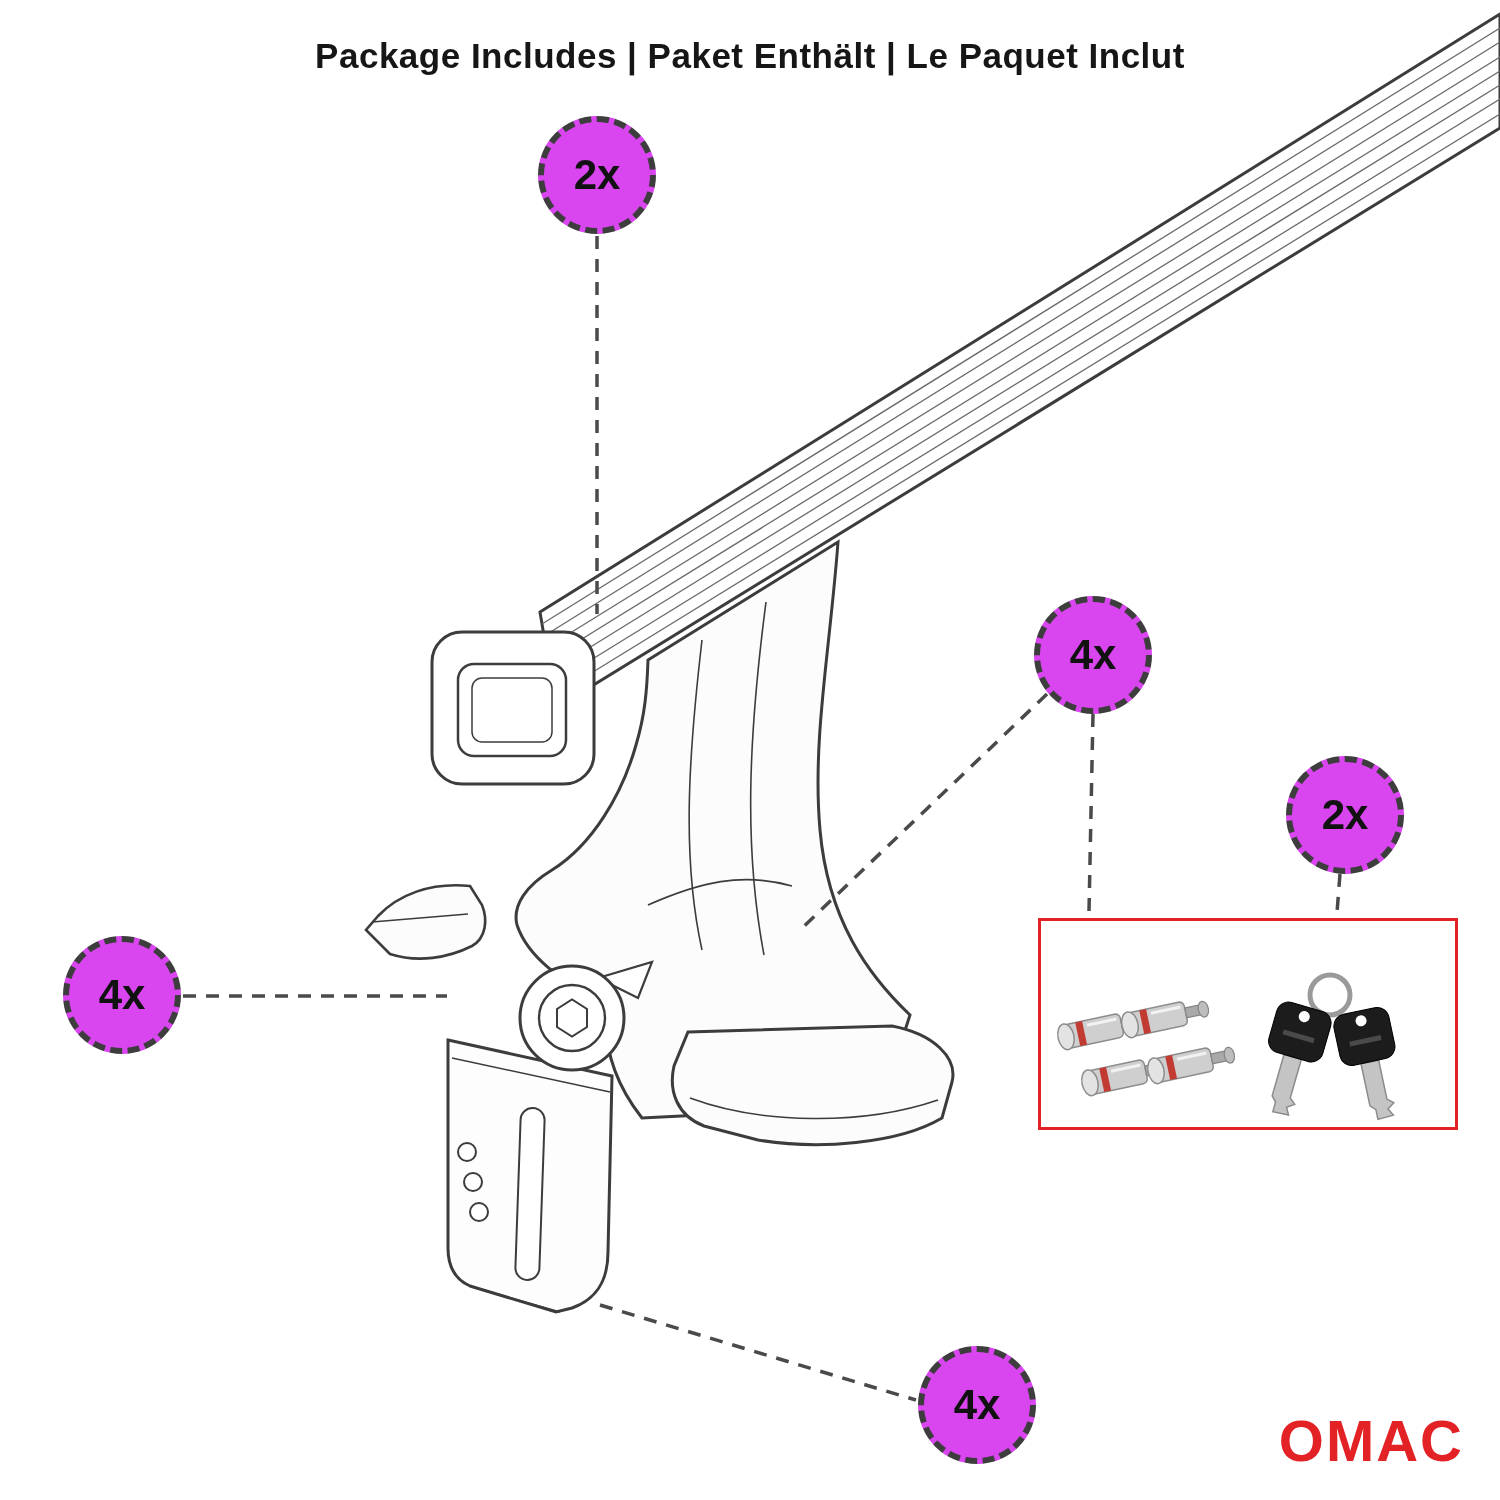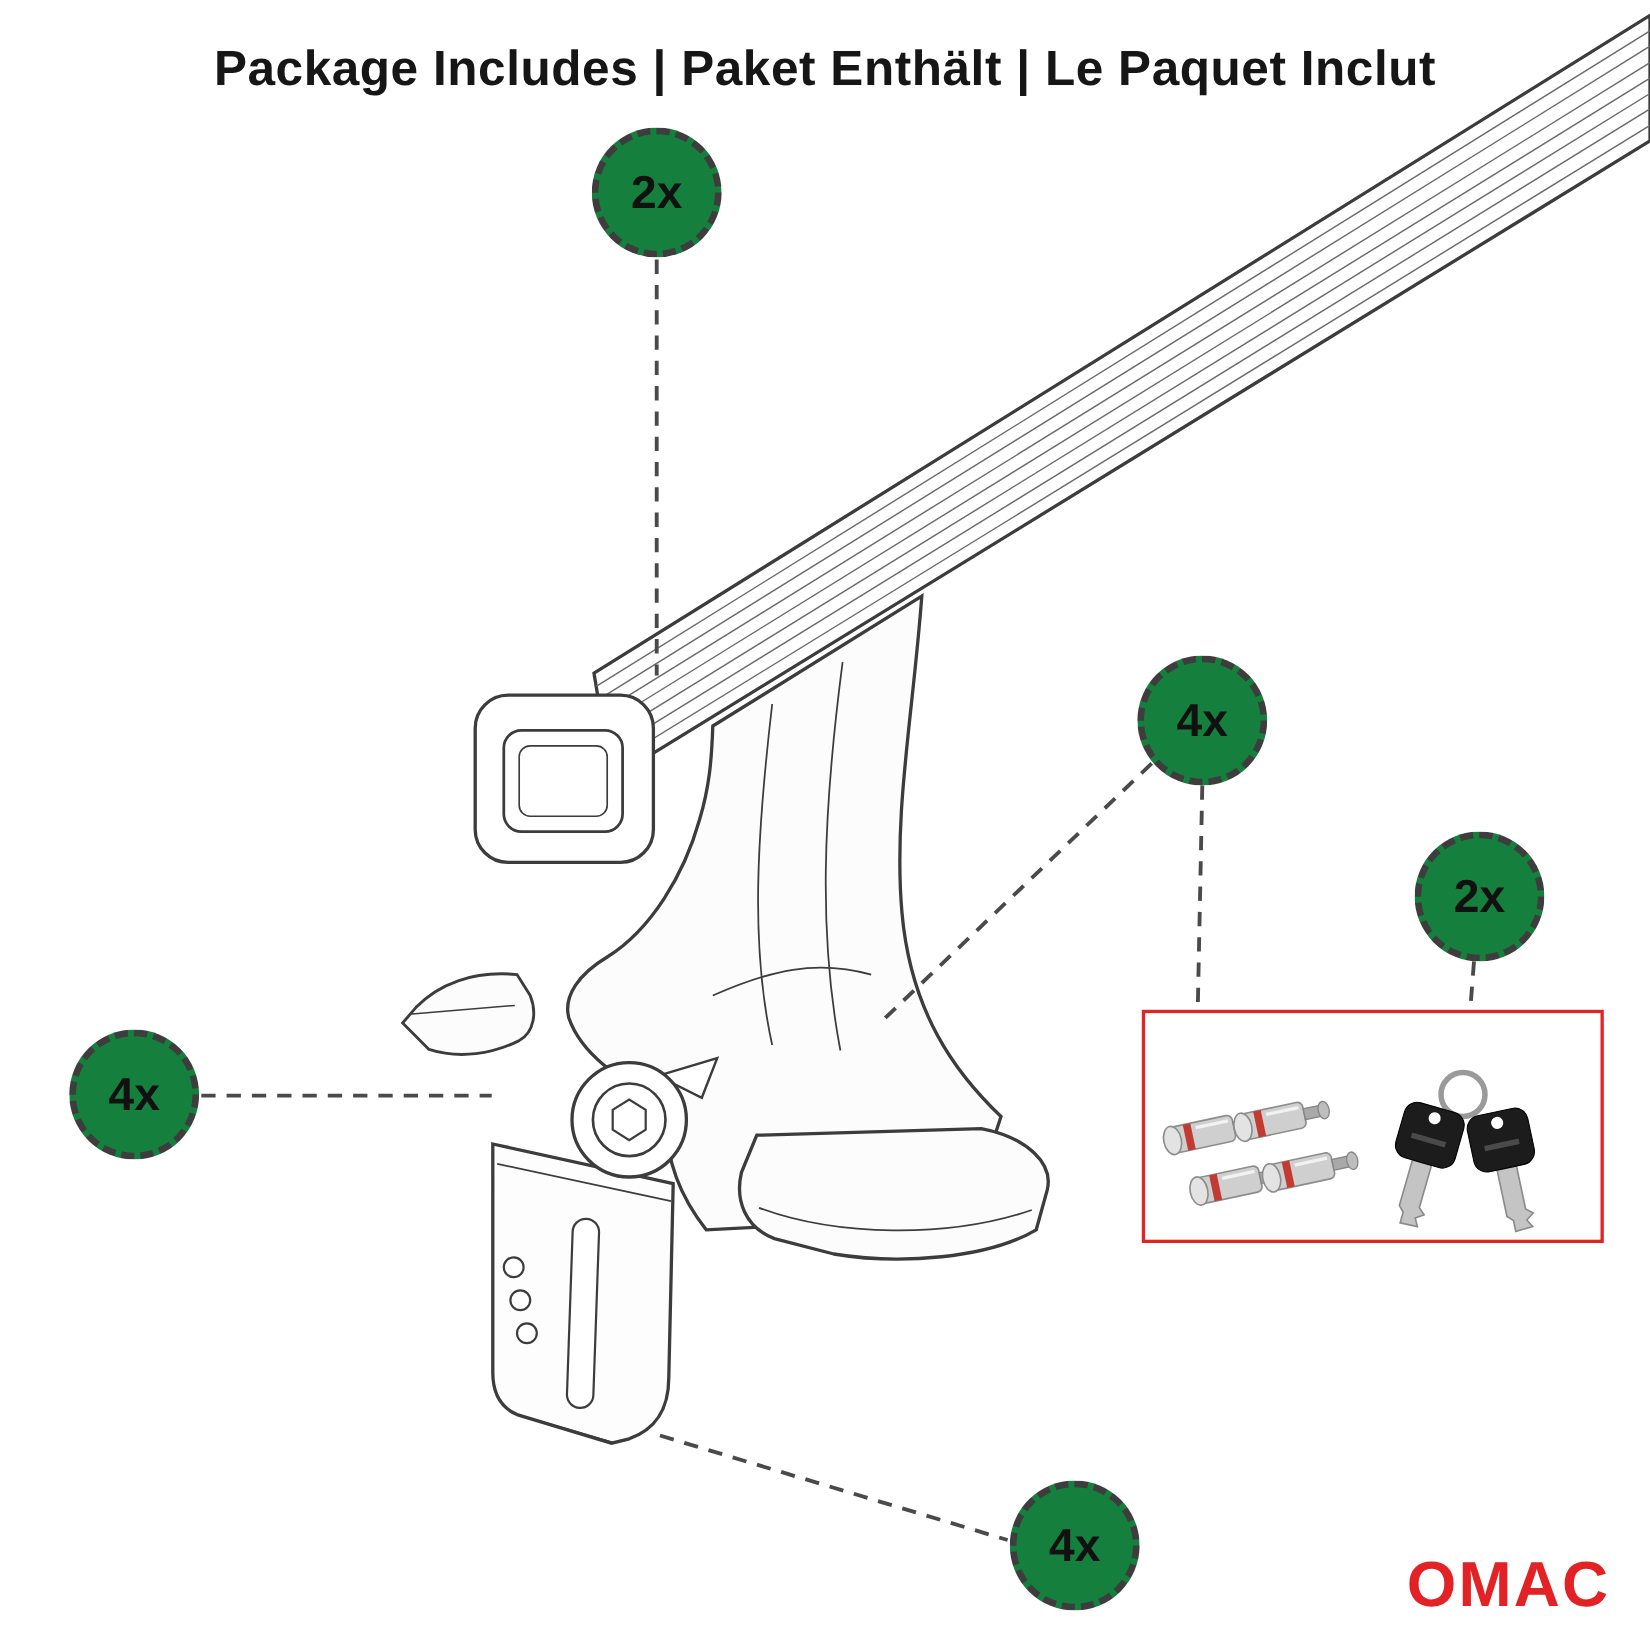--- a/index.html
+++ b/index.html
@@ -6,30 +6,30 @@
   body {
     width:1500px; height:1500px;
     background:#ffffff;
     position:relative;
     overflow:hidden;
     font-family:"Liberation Sans", sans-serif;
   }
   .title {
     position:absolute; top:36px; left:0; width:100%;
     text-align:center;
-    font-size:45px; font-weight:600; color:#161616;
+    font-size:35px; font-weight:600; color:#161616;
     letter-spacing:0.5px;
   }
   #scene { position:absolute; left:0; top:0; z-index:1; }
   .callout {
     position:absolute;
     width:106px; height:106px;
     border:6px dashed #3d3d3d;
     border-radius:50%;
-    background:#15803d;
+    background:#d946ef;
     display:flex; align-items:center; justify-content:center;
     font-size:42px; font-weight:700; color:#111;
     z-index:6;
   }
   .callout-crossbar { left:538px; top:116px; }
   .callout-lockbolts { left:1034px; top:596px; }
   .callout-keys { left:1286px; top:756px; }
   .callout-foot { left:63px; top:936px; }
   .callout-clamp { left:918px; top:1346px; }
   .inset {

